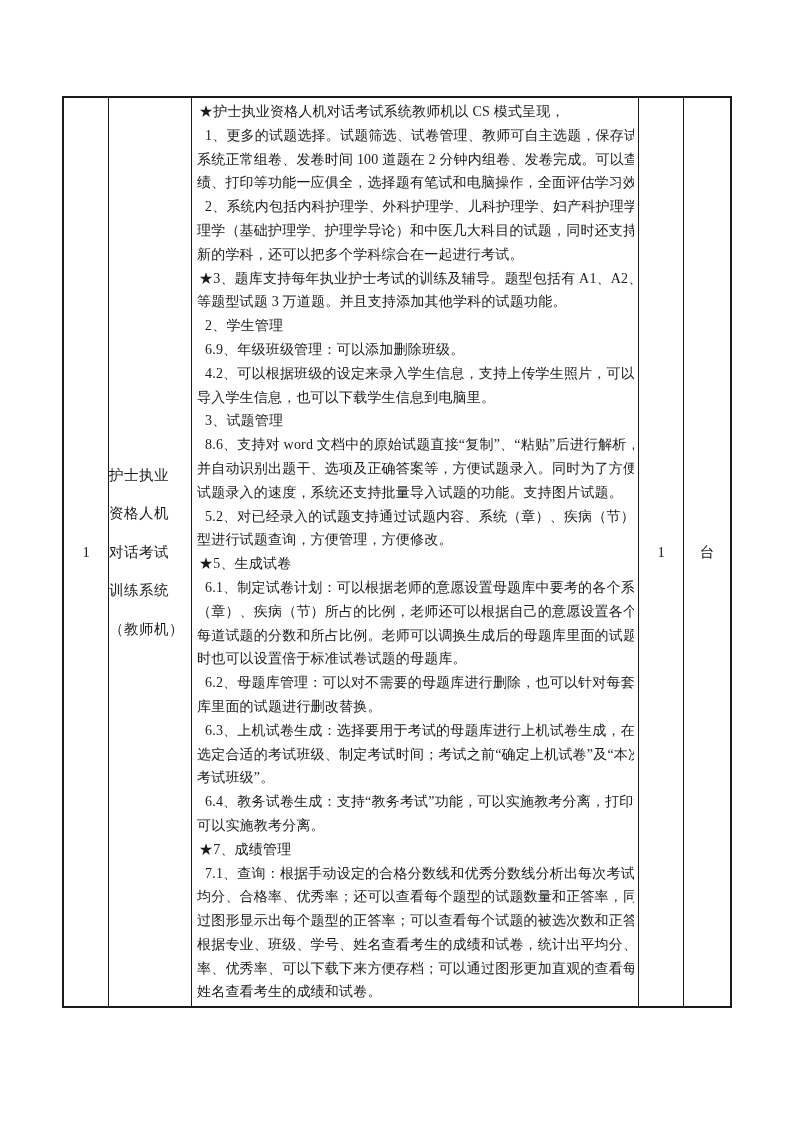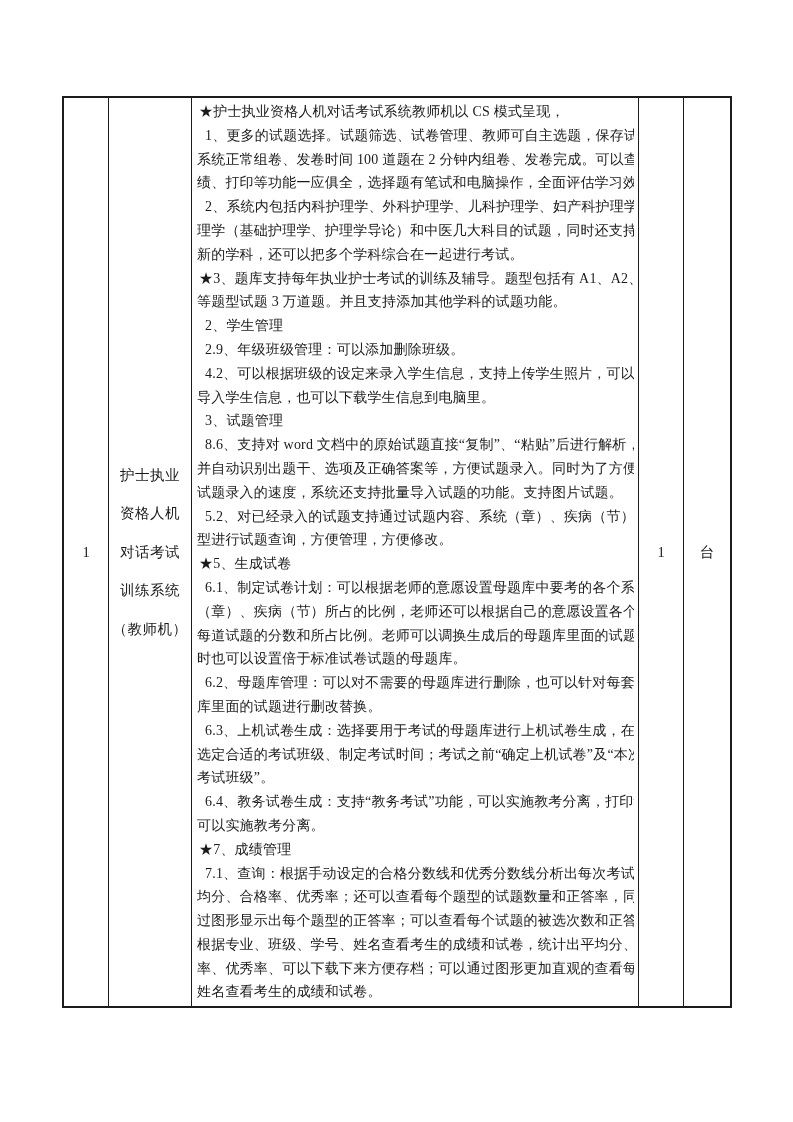--- a/index.html
+++ b/index.html
@@ -23,21 +23,21 @@
     table-layout: fixed;
     border: 2px solid #1c1c1c;
   }
   table.spec-table td {
     border: 1px solid #1c1c1c;
     vertical-align: middle;
     padding: 0;
     overflow: hidden;
   }
   td.col-index  { width: 44px;  text-align: center; }
-  td.col-name   { width: 82px;  text-align: center; }
+  td.col-name   { width: 82px;  text-align: left; }
   td.col-spec   { width: 446px; margin-left: 40px; }
   td.col-qty    { width: 44px;  text-align: center; }
   td.col-unit   { width: 46px;  text-align: center; }
 
   .index-value, .qty-value, .unit-value {
     font-size: 14.5px;
     line-height: 20px;
   }
   .name-lines {
     display: inline-block;
@@ -77,21 +77,21 @@
               <div class="spec-line ind-star">★护士执业资格人机对话考试系统教师机以 CS 模式呈现，</div>
               <div class="spec-line ind-num">1、更多的试题选择。试题筛选、试卷管理、教师可自主选题，保存试卷。</div>
               <div class="spec-line">系统正常组卷、发卷时间 100 道题在 2 分钟内组卷、发卷完成。可以查看成</div>
               <div class="spec-line">绩、打印等功能一应俱全，选择题有笔试和电脑操作，全面评估学习效果。</div>
               <div class="spec-line ind-num">2、系统内包括内科护理学、外科护理学、儿科护理学、妇产科护理学、护</div>
               <div class="spec-line">理学（基础护理学、护理学导论）和中医几大科目的试题，同时还支持添加</div>
               <div class="spec-line">新的学科，还可以把多个学科综合在一起进行考试。</div>
               <div class="spec-line ind-star">★3、题库支持每年执业护士考试的训练及辅导。题型包括有 A1、A2、A3\A4</div>
               <div class="spec-line">等题型试题 3 万道题。并且支持添加其他学科的试题功能。</div>
               <div class="spec-line ind-num">2、学生管理</div>
-              <div class="spec-line ind-num">2.9、年级班级管理：可以添加删除班级。</div>
+              <div class="spec-line ind-num">6.9、年级班级管理：可以添加删除班级。</div>
               <div class="spec-line ind-num">4.2、可以根据班级的设定来录入学生信息，支持上传学生照片，可以批量</div>
               <div class="spec-line">导入学生信息，也可以下载学生信息到电脑里。</div>
               <div class="spec-line ind-num">3、试题管理</div>
               <div class="spec-line ind-num">8.6、支持对 word 文档中的原始试题直接“复制”、“粘贴”后进行解析，</div>
               <div class="spec-line">并自动识别出题干、选项及正确答案等，方便试题录入。同时为了方便老师</div>
               <div class="spec-line">试题录入的速度，系统还支持批量导入试题的功能。支持图片试题。</div>
               <div class="spec-line ind-num">5.2、对已经录入的试题支持通过试题内容、系统（章）、疾病（节）、题</div>
               <div class="spec-line">型进行试题查询，方便管理，方便修改。</div>
               <div class="spec-line ind-star">★5、生成试卷</div>
               <div class="spec-line ind-num">6.1、制定试卷计划：可以根据老师的意愿设置母题库中要考的各个系统</div>

